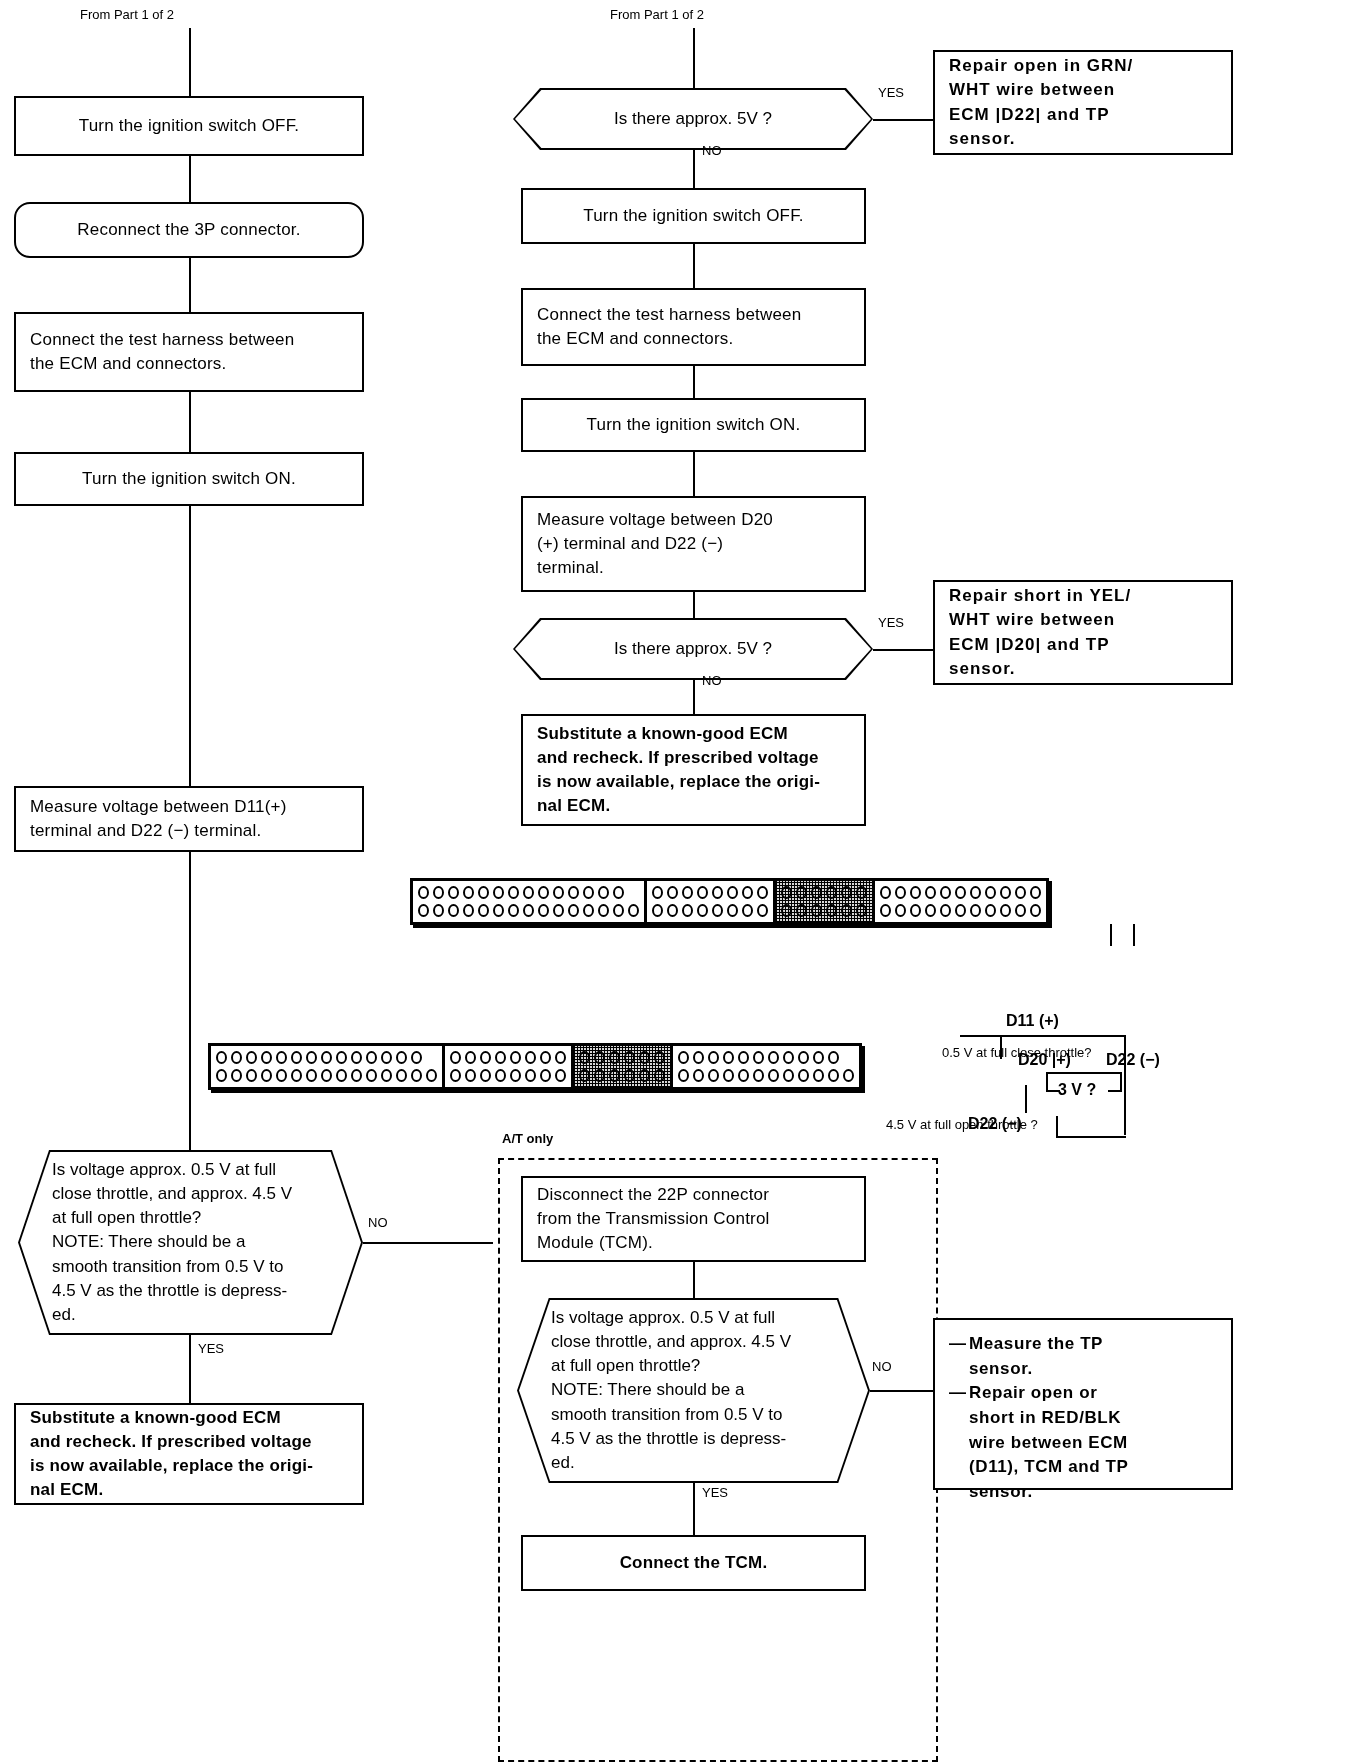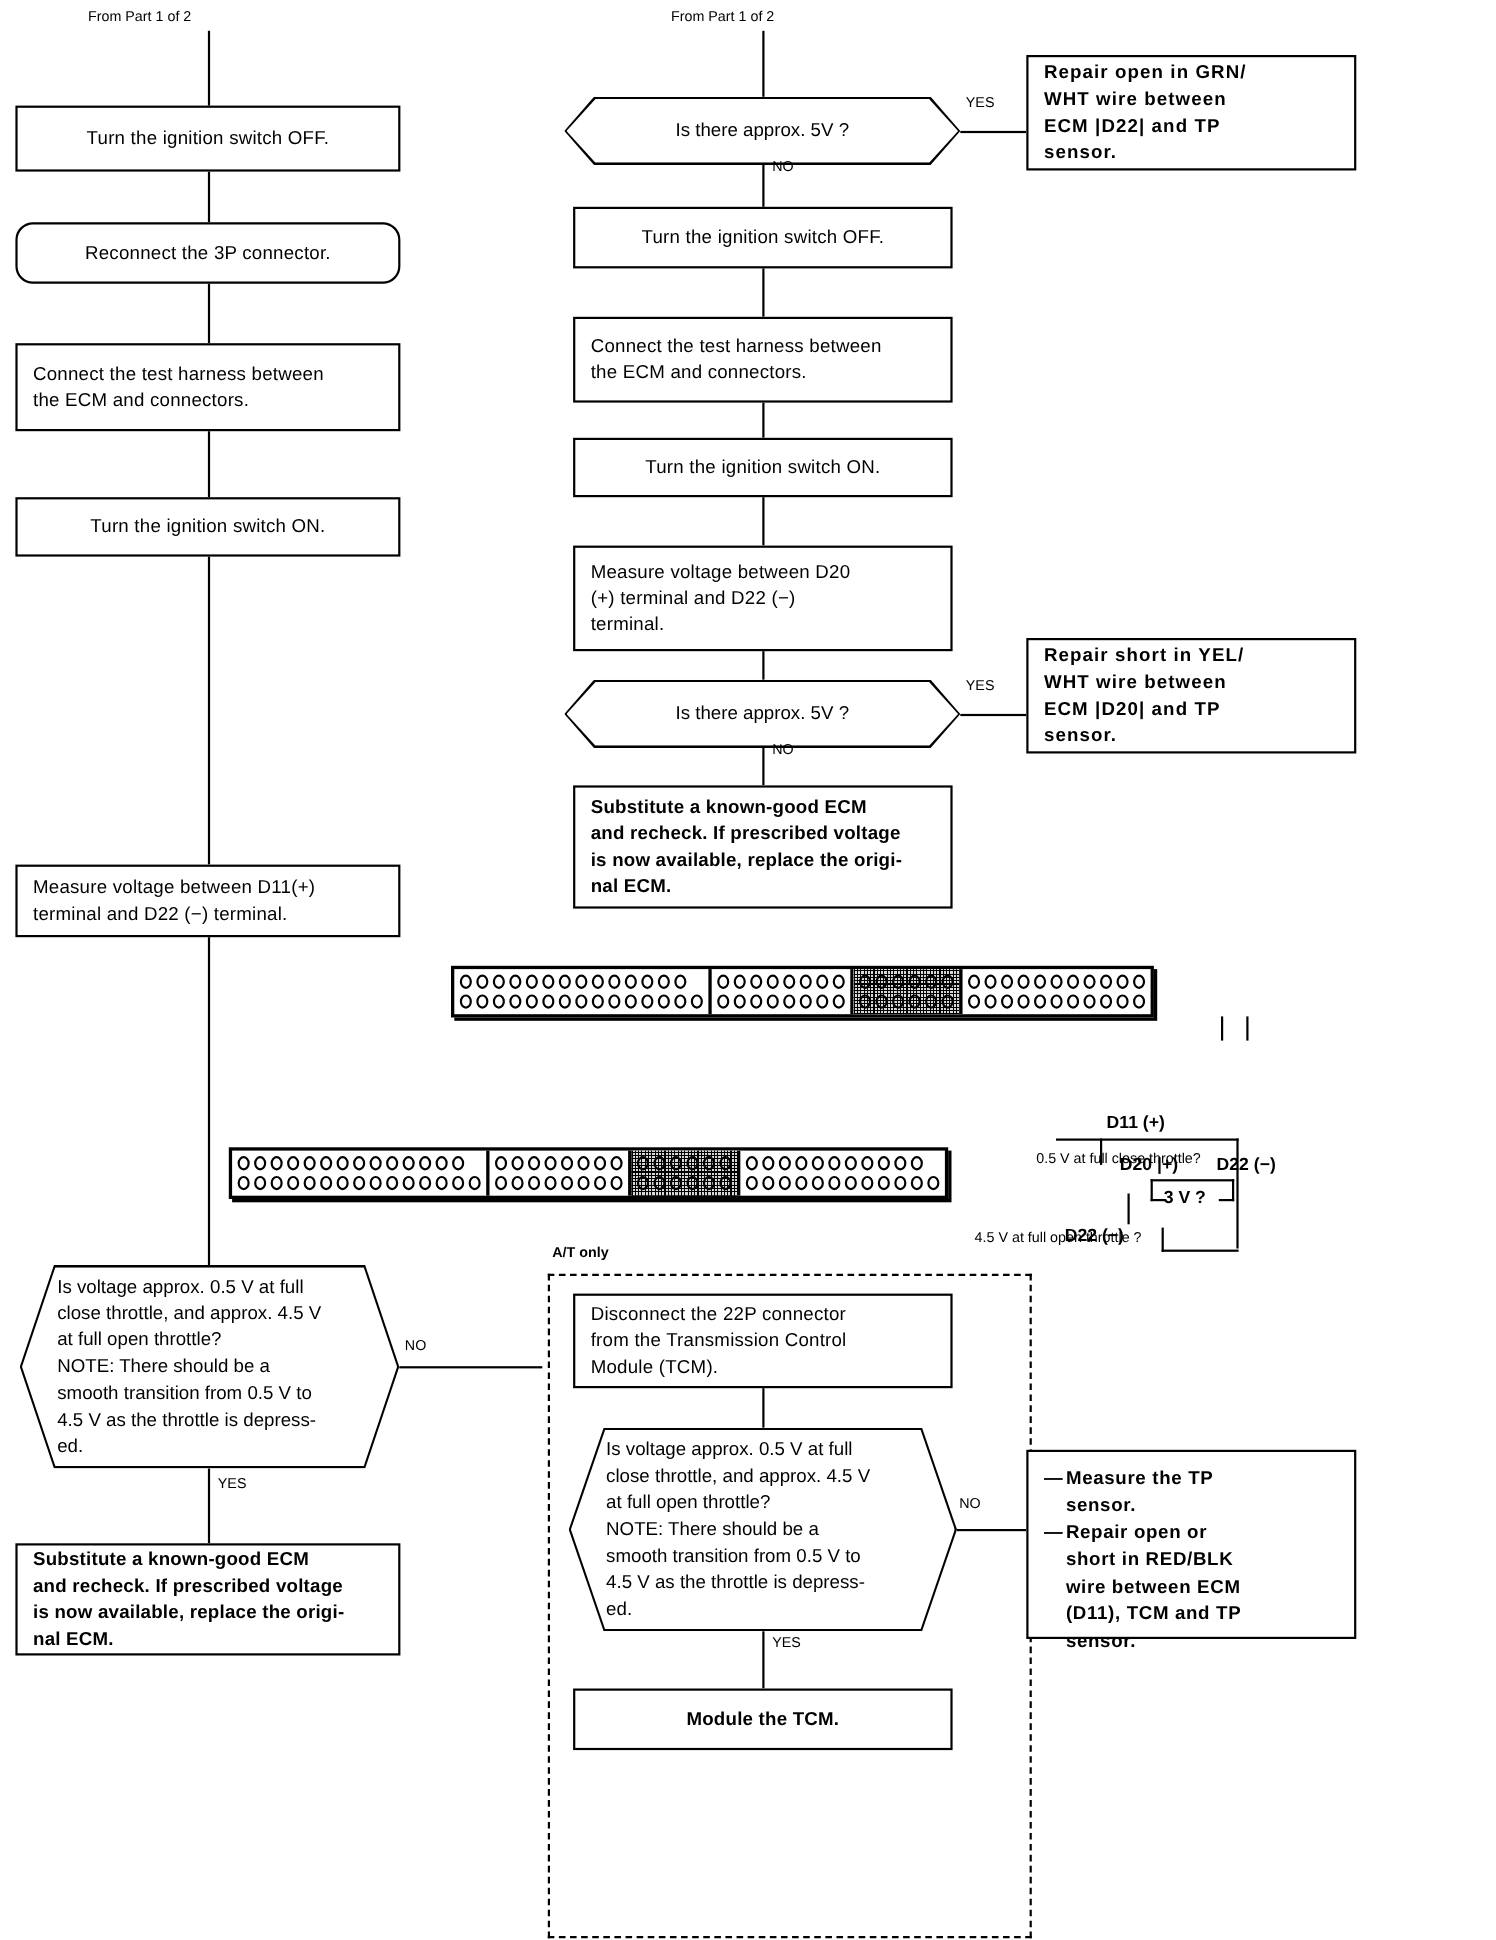--- a/index.html
+++ b/index.html
@@ -547,21 +547,21 @@
 ed.</div>
   </div>
 
   <div class="abs hline" style="left:870px; top:1390px; width:63px;"></div>
   <div class="abs plain" style="left:872px; top:1358px;">NO</div>
 
   <div class="abs vline" style="left:693px; top:1483px; height:52px;"></div>
   <div class="abs plain" style="left:702px; top:1484px;">YES</div>
 
   <div class="abs box center bold" style="left:521px; top:1535px; width:345px; height:56px;">
-    <span class="txt">Module the TCM.</span>
+    <span class="txt">Connect the TCM.</span>
   </div>
 
   <div class="abs box" style="left:933px; top:1318px; width:300px; height:172px; display:block; padding:12px 14px;">
     <div class="bullets">
       <div class="bl">
         <span class="dash">—</span>
         <span class="btxt">Measure    the    TP
 sensor.</span>
       </div>
       <div class="bl">

